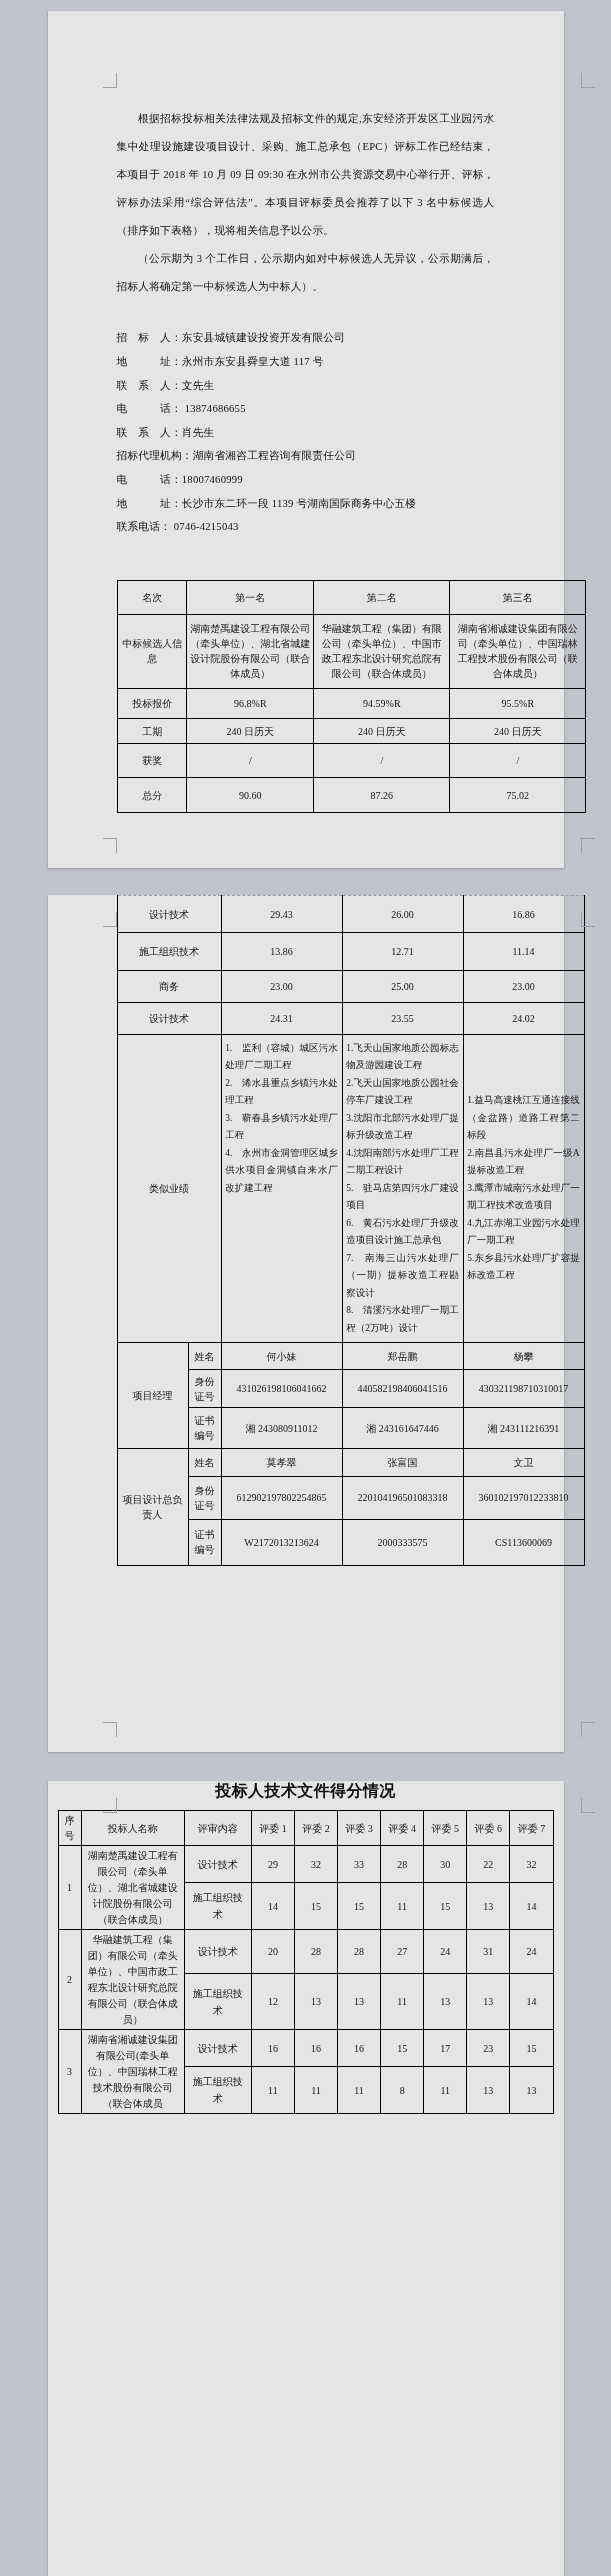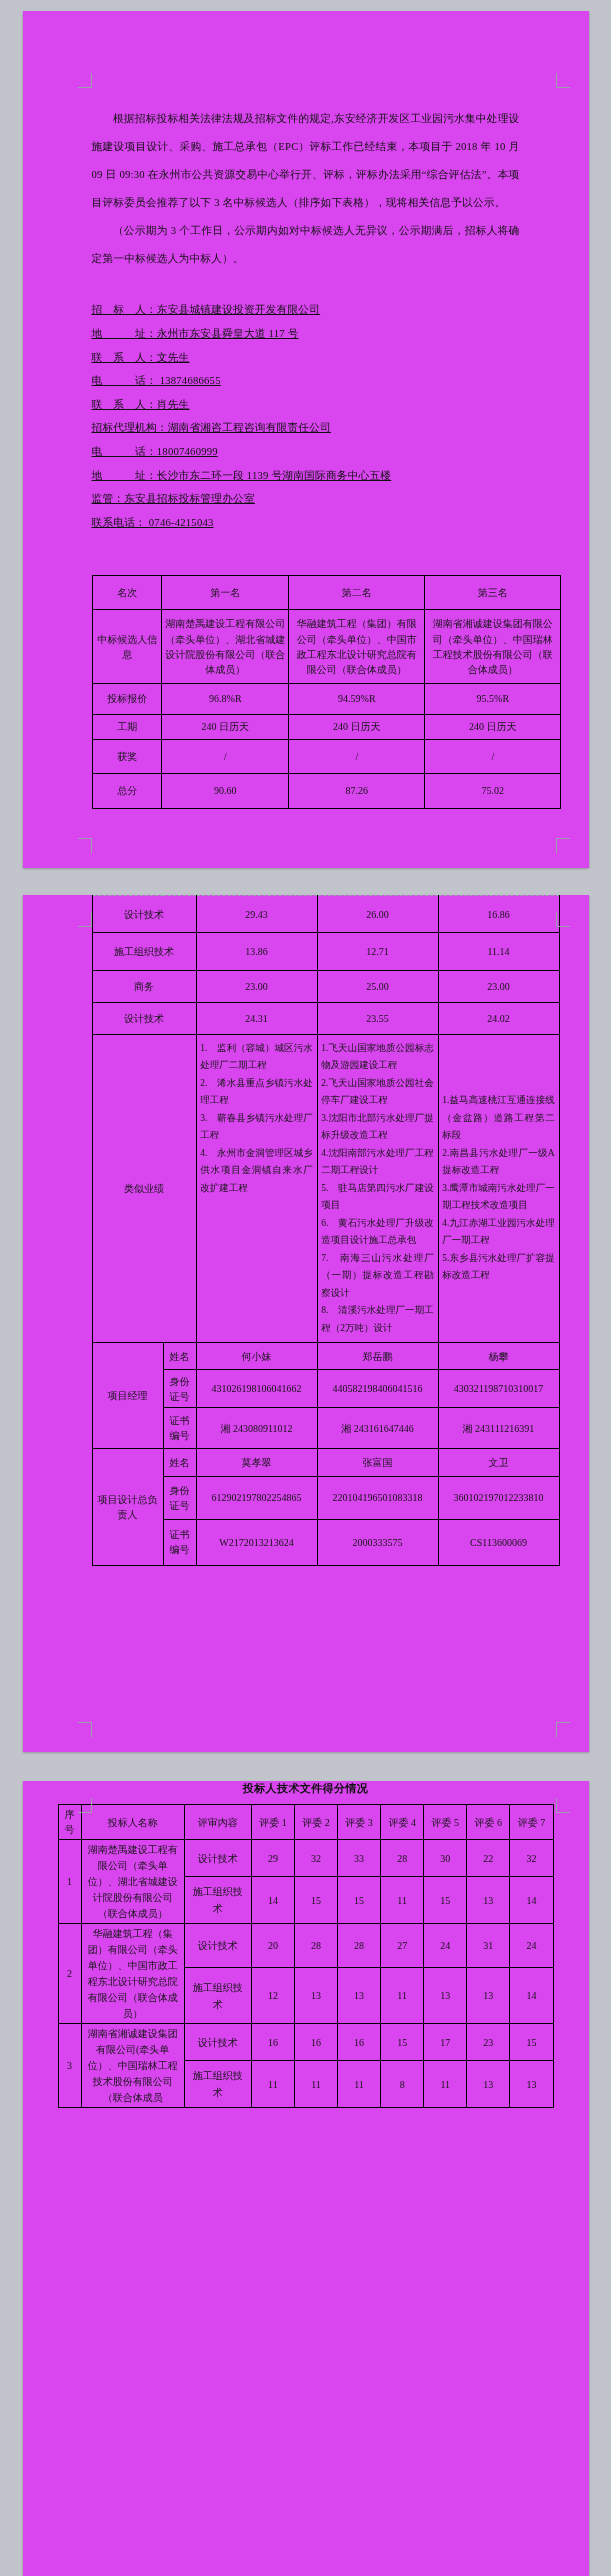--- a/index.html
+++ b/index.html
@@ -4,21 +4,21 @@
 <style>
   html,body{margin:0;padding:0;}
   body{
     width:611px;height:2576px;overflow:hidden;
     background:#c2c4cb;
     font-family:"Liberation Serif", serif;
     color:#111;
   }
   .canvas{width:611px;padding-top:11.4px;}
   .page{
-    width:566px;margin:0 auto 15.2px auto;background:#d946ef;
+    width:516px;margin:0 auto 15.2px auto;background:#e5e5e5;
     position:relative;box-shadow:0 0.8px 2.3px rgba(40,45,60,.45);
     box-sizing:border-box;
   }
   .page1{height:857px;}
   .page2{height:857px;}
   .page3{height:821px;margin-bottom:0;}
   
   .cm{position:absolute;width:13.7px;height:13.7px;}
   .cm.tl{border-right:0.8px solid #9aa0a8;border-bottom:0.8px solid #9aa0a8;}
   .cm.tr{border-left:0.8px solid #9aa0a8;border-bottom:0.8px solid #9aa0a8;}
@@ -28,41 +28,41 @@
   .p1 .cm.bl{left:55px;top:827px;} .p1 .cm.br{left:533px;top:827px;}
   .pN .cm.tl{left:55px;top:17px;} .pN .cm.tr{left:533px;top:17px;}
   .pN .cm.bl{left:55px;top:827px;} .pN .cm.br{left:533px;top:827px;}
 
   .body1{padding:93px 69px 0 69px;box-sizing:border-box;}
   .para{
     margin:0;font-size:10.7px;line-height:28px;text-align:justify;
     text-indent:2em;letter-spacing:0.2px;
   }
   .contacts{margin-top:26px;}
-  .cline{font-size:10.7px;line-height:23.6px;white-space:nowrap;letter-spacing:0.2px;text-decoration:underline;}
+  .cline{font-size:10.7px;line-height:23.6px;white-space:nowrap;letter-spacing:0.2px;}
 
   table{border-collapse:collapse;table-layout:fixed;}
   td{
     border:0.8px solid #000;text-align:center;vertical-align:middle;
     font-size:10px;padding:1.5px 3px;line-height:15.2px;color:#151515;
     overflow:hidden;word-break:break-all;
   }
   .tblA{border:1.5px solid #000;width:467px;margin:41px 0 0 0.8px;}
   .tblB{border:1.5px solid #000;border-top:none;width:467px;margin:27px 0 0 69px;}
   .tblB tr:first-child td{border-top:0.8px dashed #9aa0a8;}
   .tblC{border:1.5px solid #000;width:496px;margin:8px auto 0 auto;}
 
   .ach{text-align:left;vertical-align:top;padding:4.6px 3.8px;}
   .ach .ai{font-size:9.5px;line-height:17.5px;text-align:justify;}
   .ach.mid{vertical-align:middle;}
   .grp,.sub{padding:1.5px 1.5px;}
   .nl{max-width:53px;margin:0 auto;line-height:17px;}
   .bidname{line-height:16px;padding:1.5px 2.3px;}
   .p3title{
-    margin-top:29px;text-align:center;font-size:11px;font-weight:bold;
+    margin-top:29px;text-align:center;font-size:16px;font-weight:bold;
     letter-spacing:0.4px;
   }
 </style>
 </head>
 <body>
 
 <div class="canvas">
 
   <div class="page page1 p1">
     <div class="cm tl"></div>
@@ -76,21 +76,20 @@
 
       <div class="contacts">
         <div class="cline">招　标　人：东安县城镇建设投资开发有限公司</div>
         <div class="cline">地　　　址：永州市东安县舜皇大道 117 号</div>
         <div class="cline">联　系　人：文先生</div>
         <div class="cline">电　　　话：  13874686655</div>
         <div class="cline">联　系　人：肖先生</div>
         <div class="cline">招标代理机构：湖南省湘咨工程咨询有限责任公司</div>
         <div class="cline">电　　　话：18007460999</div>
         <div class="cline">地　　　址：长沙市东二环一段 1139 号湖南国际商务中心五楼</div>
-        <div class="cline">监管：东安县招标投标管理办公室</div>
         <div class="cline">联系电话：  0746-4215043</div>
       </div>
 
       <table class="tblA">
         <colgroup>
             <col style="width:69px">
             <col style="width:127px">
             <col style="width:136px">
             <col style="width:136px">
           </colgroup>

